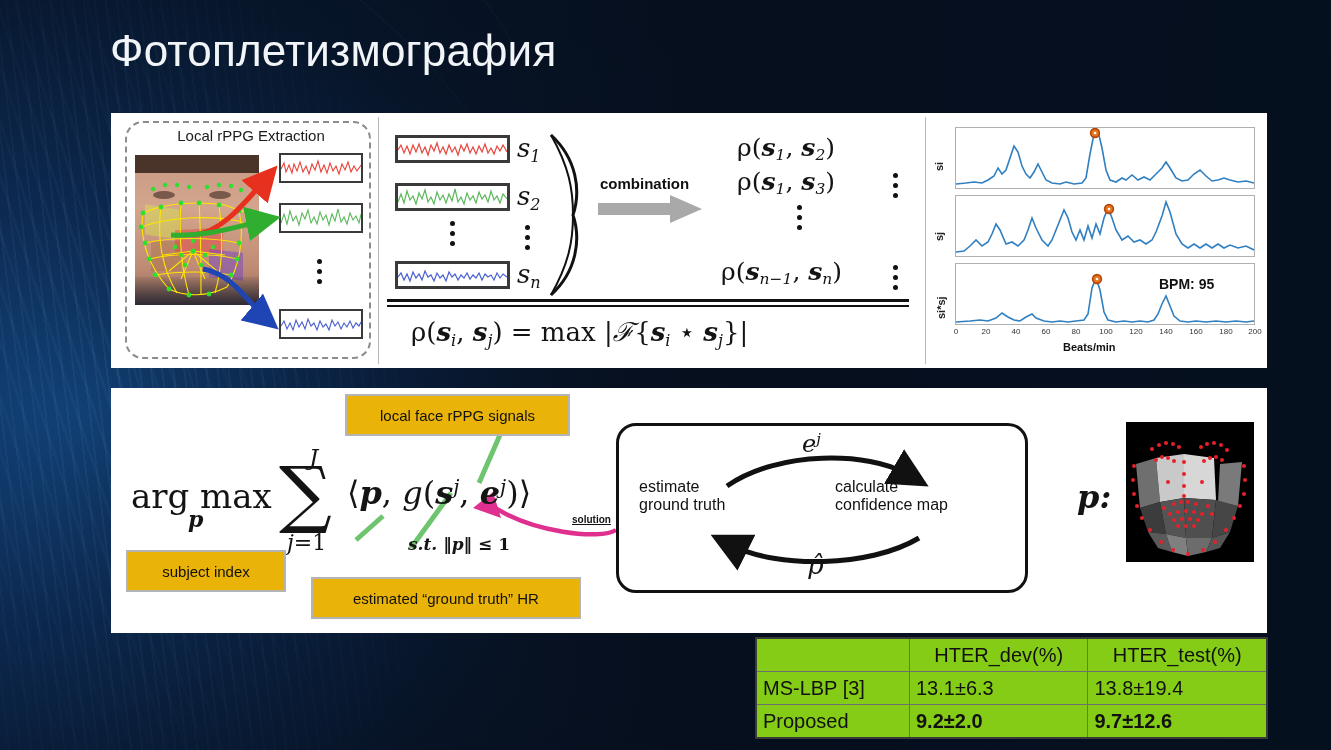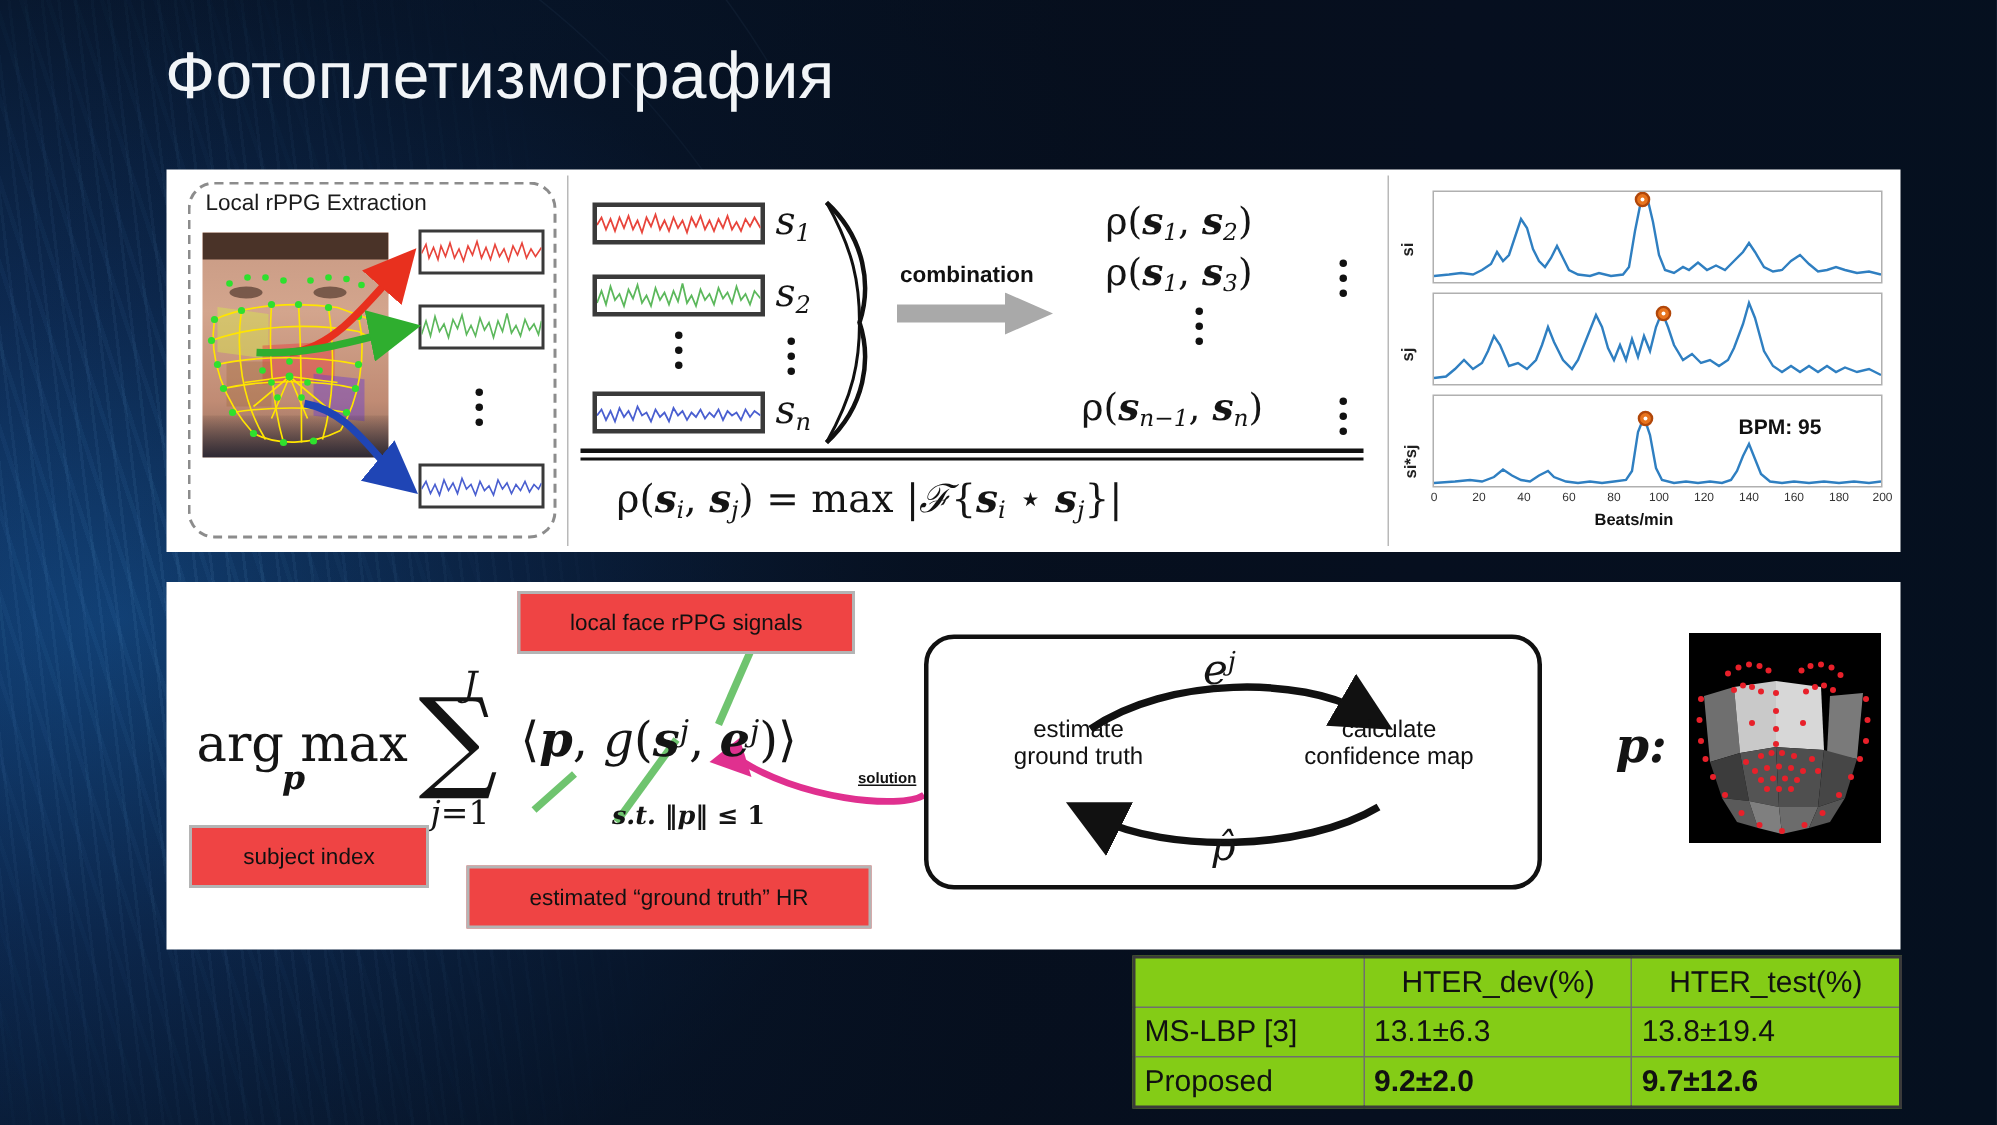--- a/index.html
+++ b/index.html
@@ -48,21 +48,21 @@
   
   .panel{position:absolute;background:#ffffff;}
   #panel-top{left:111px;top:113px;width:1156px;height:255px;}
   #panel-mid{left:111px;top:388px;width:1156px;height:245px;}
 
   .vdiv{position:absolute;top:4px;bottom:4px;width:1px;background:#b9b9b9;}
 
   
   #dashbox{position:absolute;left:14px;top:8px;width:246px;height:238px;
     border:2px dashed #8c8c8c;border-radius:18px;box-sizing:border-box;}
-  #dashbox-title{position:absolute;left:26px;top:14px;width:228px;
+  #dashbox-title{position:absolute;left:26px;top:14px;width:228px;text-align:center;
     font-size:15px;color:#1b1b1b;font-family:"Liberation Sans", sans-serif;}
 
   
   #face{position:absolute;left:24px;top:42px;width:124px;height:150px;overflow:hidden;
     background:linear-gradient(180deg,#c89a84 0%, #d3a58d 35%, #c08b74 75%, #8a6a5c 100%);}
   .face-hair{position:absolute;left:0;top:0;width:100%;height:18px;background:#4a3328;}
   .face-shadow{position:absolute;left:0;bottom:0;width:100%;height:28px;background:linear-gradient(180deg,rgba(60,45,40,.1),rgba(30,30,45,.85));}
   .face-eye{position:absolute;width:22px;height:8px;border-radius:50%;background:#5b4034;opacity:.75;}
   .patch{position:absolute;opacity:.45;}
 
@@ -84,27 +84,27 @@
 
   
   .plot{position:absolute;border:1px solid #b0b0b0;background:#fff;box-sizing:border-box;}
   .ylab{position:absolute;font-family:"Liberation Sans", sans-serif;font-weight:bold;font-size:11px;color:#222;
          transform:rotate(-90deg);transform-origin:50% 50%;white-space:nowrap;}
   .xtick{position:absolute;font-size:8px;color:#333;font-family:"Liberation Sans", sans-serif;text-align:center;}
   #xaxis-label{position:absolute;font-weight:bold;font-size:11px;color:#111;font-family:"Liberation Sans", sans-serif;}
   #bpm-label{position:absolute;font-weight:bold;font-size:14px;color:#111;font-family:"Liberation Sans", sans-serif;padding-left:38px;}
 
   
-  .callout{position:absolute;border:2px solid #b4b4b4;background:#ef4444;box-sizing:border-box;
+  .callout{position:absolute;border:2px solid #b4b4b4;background:#eab308;box-sizing:border-box;
     display:flex;align-items:center;justify-content:center;
     font-size:15px;color:#111;font-family:"Liberation Sans", sans-serif;white-space:nowrap;}
 
   
   #cyclebox{position:absolute;border:3px solid #111;border-radius:20px;background:#fff;box-sizing:border-box;}
-  .cyc-text{position:absolute;text-align:center;font-size:16px;color:#111;
+  .cyc-text{position:absolute;font-size:16px;color:#111;
     font-family:"Liberation Sans", sans-serif;line-height:1.15;}
   #sol-label{position:absolute;font-size:10px;font-weight:bold;color:#111;font-family:"Liberation Sans", sans-serif;text-decoration:underline;}
 
   
   #confmap{position:absolute;background:#000;overflow:hidden;}
 
   
   #results{position:absolute;left:755px;top:637px;width:513px;
     border-collapse:collapse;background:#84cc16;border:2px solid #3a3a3a;}
   #results td,#results th{border:1px solid #6f6f6f;font-size:20px;color:#111;
@@ -398,21 +398,21 @@
         <marker id="cah" markerWidth="8" markerHeight="8" refX="3" refY="4" orient="auto">
             <polygon points="0,0 8,4 0,8" fill="#111"></polygon>
           </marker>
         <marker id="cah2" markerWidth="8" markerHeight="8" refX="3" refY="4" orient="auto">
             <polygon points="0,0 8,4 0,8" fill="#111"></polygon>
           </marker>
       </defs>
       <path d="M108,60 C160,24 250,26 288,48" stroke="#111" stroke-width="5" fill="none" marker-end="url(#cah)"></path>
       <path d="M300,112 C250,142 158,142 114,120" stroke="#111" stroke-width="5" fill="none" marker-end="url(#cah2)"></path>
     </svg>
-    <span class="math" style="position:absolute;left:183px;top:4px;font-size:28px;"><span class="mi">e</span><span class="sup">j</span></span>
+    <span class="math" style="position:absolute;left:183px;top:4px;font-size:24px;"><span class="mi">e</span><span class="sup">j</span></span>
     <span class="math" style="position:absolute;left:188px;top:124px;font-size:26px;"><span class="mi">p̂</span></span>
     <div class="cyc-text" style="left:20px;top:52px;width:160px;">
       <span>estimate</span><br>
       <span>ground truth</span>
     </div>
     <div class="cyc-text" style="left:216px;top:52px;width:182px;">
       <span>calculate</span><br>
       <span>confidence map</span>
     </div>
   </div>

